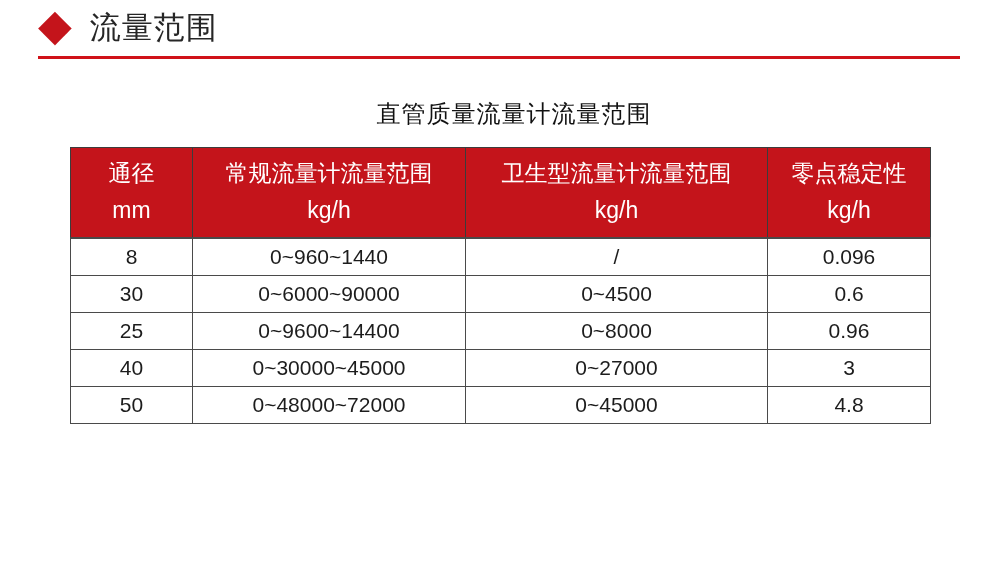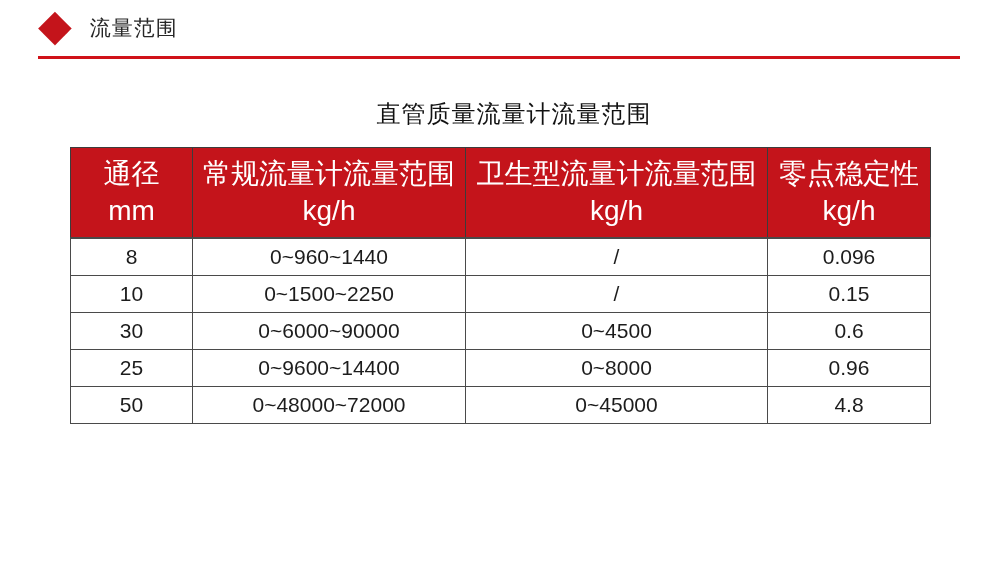--- a/index.html
+++ b/index.html
@@ -20,21 +20,21 @@
     position:absolute;left:38px;top:0;height:56px;
     display:flex;align-items:center;
   }
   .diamond{
     color:var(--accent);
     font-size:44px;line-height:1;
     transform:translateY(-3px);
   }
   .section-title{
     margin-left:18px;
-    font-size:21px;color:#262626;letter-spacing:1px;
+    font-size:31px;color:#262626;letter-spacing:1px;
   }
   .rule{
     position:absolute;left:38px;top:56px;width:922px;height:3px;
     background:var(--rule);
   }
   .table-title{
     position:absolute;left:0;top:98px;width:1000px;
     text-align:center;font-size:24px;color:#111111;letter-spacing:1px;padding-left:14px;
   }
   table.flow-table{
@@ -43,21 +43,21 @@
     background:#ffffff;
   }
   col.c1{width:122px;}
   col.c2{width:273px;}
   col.c3{width:302px;}
   col.c4{width:163px;}
   .flow-table th{
     background:var(--accent);
     color:var(--header-text);
     font-weight:400;
-    font-size:28px;
+    font-size:23px;
     border:1px solid #3c3c3c;
     border-bottom:2px solid var(--border);
     padding:7px 0 8px 0;
     text-align:center;
   }
   .flow-table th div{line-height:37px;}
   .flow-table td{
     border:1px solid var(--border);
     text-align:center;
     font-size:21px;
@@ -110,36 +110,36 @@
         </tr>
     </thead>
     <tbody>
         <tr>
           <td>8</td>
           <td>0~960~1440</td>
           <td>/</td>
           <td>0.096</td>
         </tr>
         <tr>
-          <td>10</td>
-          <td>0~1500~2250</td>
-          <td>/</td>
-          <td>0.15</td>
-        </tr>
-        <tr>
           <td>30</td>
           <td>0~6000~90000</td>
           <td>0~4500</td>
           <td>0.6</td>
         </tr>
         <tr>
           <td>25</td>
           <td>0~9600~14400</td>
           <td>0~8000</td>
           <td>0.96</td>
+        </tr>
+        <tr>
+          <td>40</td>
+          <td>0~30000~45000</td>
+          <td>0~27000</td>
+          <td>3</td>
         </tr>
         <tr>
           <td>50</td>
           <td>0~48000~72000</td>
           <td>0~45000</td>
           <td>4.8</td>
         </tr>
       </tbody>
   </table>
 

